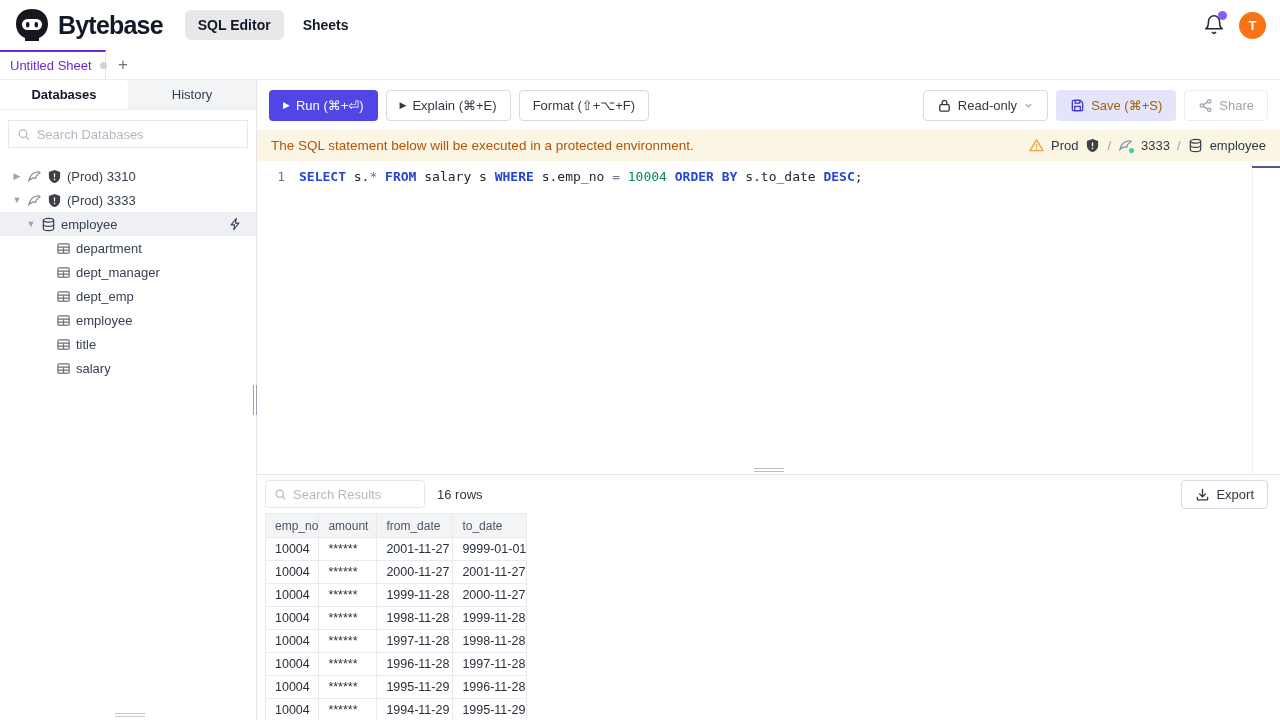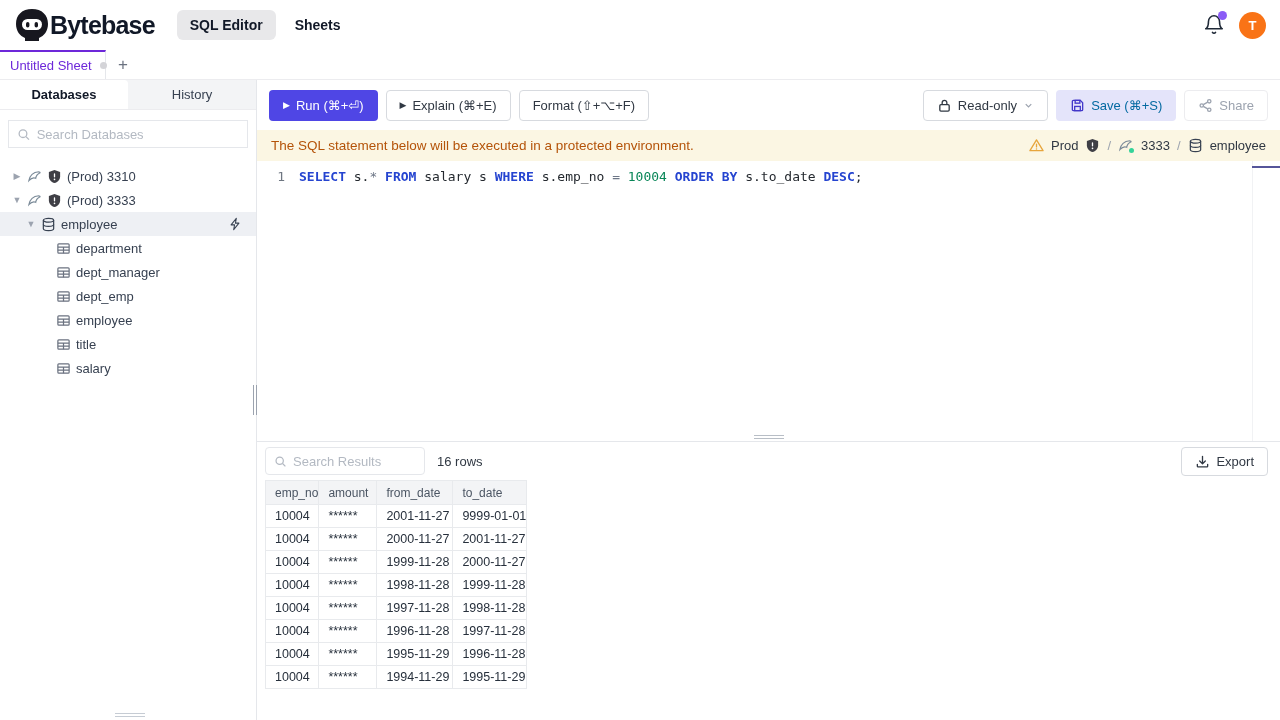--- a/index.html
+++ b/index.html
@@ -1,21 +1,21 @@
 <!DOCTYPE html>
 <html><head>
 <meta charset="utf-8">
 <style>
   * { margin:0; padding:0; box-sizing:border-box; }
   html,body { width:1280px; height:720px; overflow:hidden; background:#fff;
     font-family:"Liberation Sans", sans-serif; color:#1f2937; }
 
   
   .app-header { height:50px; display:flex; align-items:center; padding:0 14px; }
-  .logo-wrap { display:flex; align-items:center; gap:0; }
+  .logo-wrap { display:flex; align-items:center; gap:8px; }
   .logo-mark { width:36px; height:36px; }
   .brand-name { font-size:25px; font-weight:800; color:#111827; letter-spacing:-0.8px; }
   .top-nav { display:flex; align-items:center; margin-left:22px; gap:6px; }
   .nav-pill { font-size:14px; font-weight:600; color:#111827; padding:7px 13px; border-radius:6px; cursor:pointer; }
   .nav-pill.active { background:#e8e8ea; }
   .header-right { margin-left:auto; display:flex; align-items:center; gap:14px; }
   .bell { position:relative; width:22px; height:22px; }
   .bell-dot { position:absolute; top:-3px; right:-2px; width:9px; height:9px; border-radius:50%; background:#8b5cf6; }
   .avatar { width:27px; height:27px; border-radius:50%; background:#f97316; color:#fff;
     display:flex; align-items:center; justify-content:center; font-size:13px; font-weight:600; }
@@ -61,21 +61,21 @@
 
   
   .editor-toolbar { height:50px; display:flex; align-items:center; padding:0 12px; gap:8px; background:#fff; }
   .btn { display:inline-flex; align-items:center; gap:6px; font-size:13px; height:31px;
     padding:0 13px; border-radius:4px; border:1px solid transparent; cursor:pointer; background:#fff;
     font-family:"Liberation Sans", sans-serif; }
   .btn-run { background:#4f46e5; color:#fff; font-weight:500; }
   .btn-outline { border-color:#d7dadf; color:#303843; }
   .play { font-size:9px; }
   .toolbar-spacer { flex:1; }
-  .btn-save { background:#e4e4fa; color:#0369a1; font-weight:500; }
+  .btn-save { background:#e4e4fa; color:#a16207; font-weight:500; }
   .btn-share { border-color:#ececef; color:#9ca3af; }
 
   
   .protect-banner { height:31px; background:#fbf6e3; display:flex; align-items:center;
     padding:0 14px; font-size:13.5px; }
   .banner-msg { color:#b45309; }
   .banner-right { margin-left:auto; display:flex; align-items:center; gap:7px; font-size:13px; color:#303843; }
   .banner-sep { color:#9ca3af; }
   .mini-icon { width:15px; height:15px; }
   .mysql-wrap { position:relative; width:16px; height:15px; }
@@ -90,21 +90,21 @@
     font-family:"DejaVu Sans Mono", monospace; font-size:13px; }
   .gutter { width:42px; text-align:right; padding-right:14px; color:#6e7681; flex:none; }
   .tok-kw { color:#2544d0; font-weight:600; }
   .tok-pl { color:#24292f; }
   .tok-op { color:#6e7787; }
   .tok-num { color:#098658; }
   .h-resize-handle { position:absolute; bottom:2px; left:50%; width:30px; margin-left:-15px; height:4px;
     border-top:1px solid #b8bec6; border-bottom:1px solid #b8bec6; cursor:row-resize; }
 
   
-  .results-panel { height:279px; border-top:1px solid #e5e7eb; background:#fff; }
+  .results-panel { height:246px; border-top:1px solid #e5e7eb; background:#fff; }
   .results-header { height:38px; display:flex; align-items:center; padding:0 12px 0 8px; gap:12px; }
   .results-search { width:160px; height:28px; border:1px solid #e5e7eb; border-radius:4px;
     display:flex; align-items:center; padding:0 8px; gap:6px; }
   .results-search input { border:none; outline:none; font-size:13px; width:100%;
     font-family:"Liberation Sans", sans-serif; color:#374151; background:transparent; }
   .results-search input::placeholder { color:#b3b9c2; }
   .row-count { font-size:13px; color:#303843; }
   .results-spacer { flex:1; }
   .btn-export { border-color:#d7dadf; color:#303843; height:29px; }
 

